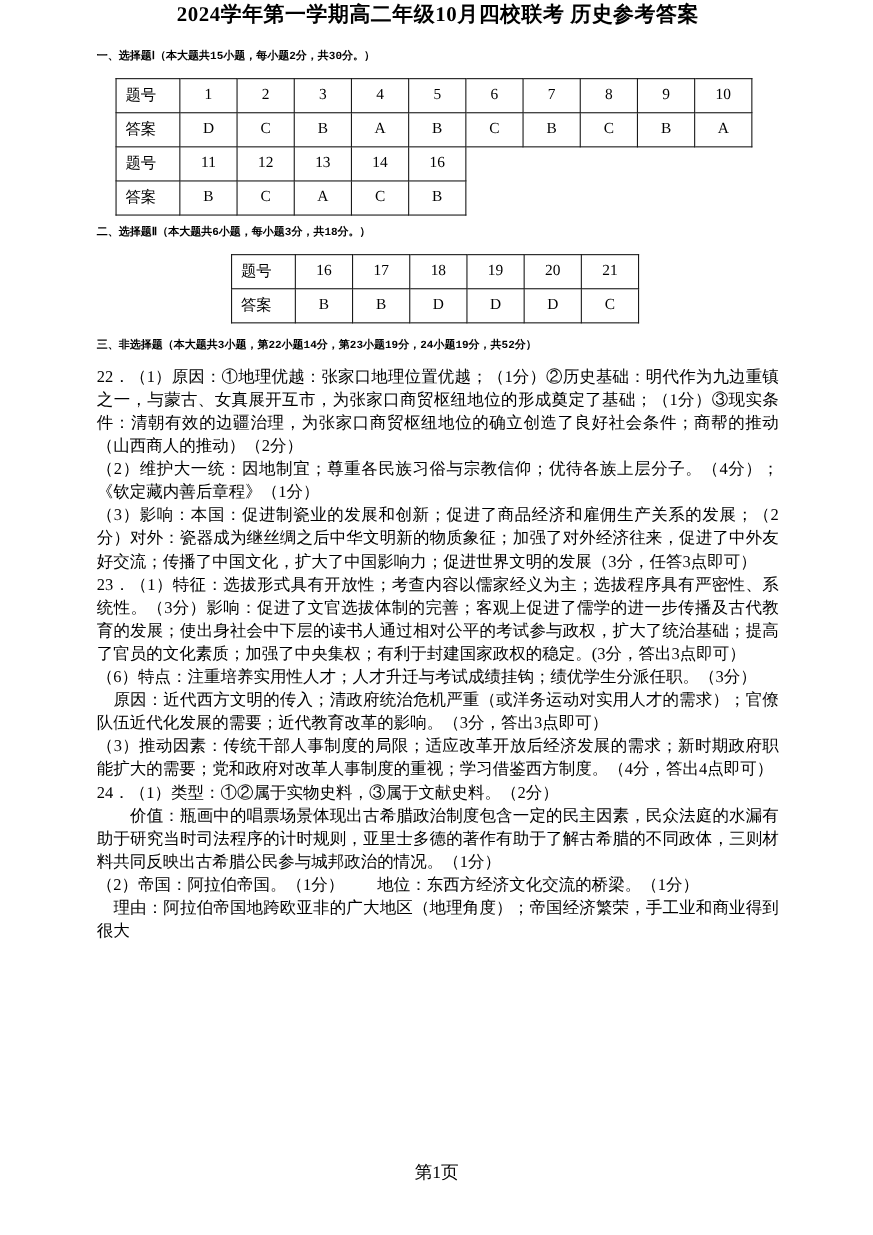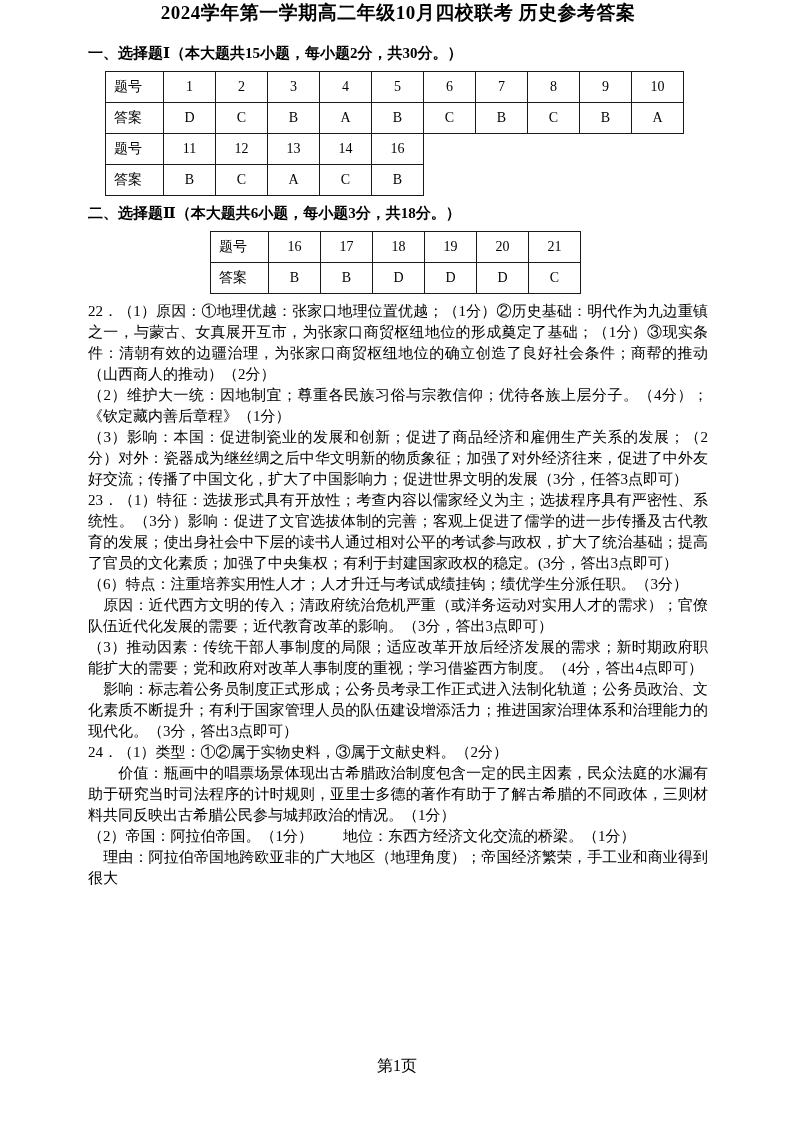--- a/index.html
+++ b/index.html
@@ -15,23 +15,24 @@
     left: 88px; top: 0;
     width: 620px;
   }
   .title {
     font-size: 19px;
     font-weight: bold;
     text-align: center;
     letter-spacing: 0.5px;
   }
   .sec {
-    font-size: 15px;
+    font-size: 10px;
     font-weight: bold;
     line-height: 22px;
+    font-family: Liberation Mono, monospace;
   }
   .sec1 { margin-top: 16px; }
   .sec2 { margin-top: 6px; }
   .sec3 { margin-top: 10px; }
   table.anstable {
     border-collapse: collapse;
     margin-top: 7px;
     table-layout: fixed;
   }
   .t1 { margin-left: 17px; }
@@ -141,38 +142,38 @@
           <td class="val">B</td>
           <td class="val">B</td>
           <td class="val">D</td>
           <td class="val">D</td>
           <td class="val">D</td>
           <td class="val">C</td>
         </tr>
       </tbody>
   </table>
 
+  <h2 class="sec sec3">三、非选择题（本大题共3小题，第22小题14分，第23小题19分，24小题19分，共52分）</h2>
 
   <div class="answers">
 
       <p class="para">22．（1）原因：①地理优越：张家口地理位置优越；（1分）②历史基础：明代作为九边重镇之一，与蒙古、女真展开互市，为张家口商贸枢纽地位的形成奠定了基础；（1分）③现实条件：清朝有效的边疆治理，为张家口商贸枢纽地位的确立创造了良好社会条件；商帮的推动（山西商人的推动）（2分）</p>
 
       <p class="para">（2）维护大一统：因地制宜；尊重各民族习俗与宗教信仰；优待各族上层分子。（4分）；《钦定藏内善后章程》（1分）</p>
 
       <p class="para">（3）影响：本国：促进制瓷业的发展和创新；促进了商品经济和雇佣生产关系的发展；（2分）对外：瓷器成为继丝绸之后中华文明新的物质象征；加强了对外经济往来，促进了中外友好交流；传播了中国文化，扩大了中国影响力；促进世界文明的发展（3分，任答3点即可）</p>
 
       <p class="para">23．（1）特征：选拔形式具有开放性；考查内容以儒家经义为主；选拔程序具有严密性、系统性。（3分）影响：促进了文官选拔体制的完善；客观上促进了儒学的进一步传播及古代教育的发展；使出身社会中下层的读书人通过相对公平的考试参与政权，扩大了统治基础；提高了官员的文化素质；加强了中央集权；有利于封建国家政权的稳定。(3分，答出3点即可）</p>
 
       <p class="para">（6）特点：注重培养实用性人才；人才升迁与考试成绩挂钩；绩优学生分派任职。（3分）</p>
 
       <p class="para">　原因：近代西方文明的传入；清政府统治危机严重（或洋务运动对实用人才的需求）；官僚队伍近代化发展的需要；近代教育改革的影响。（3分，答出3点即可）</p>
 
       <p class="para">（3）推动因素：传统干部人事制度的局限；适应改革开放后经济发展的需求；新时期政府职能扩大的需要；党和政府对改革人事制度的重视；学习借鉴西方制度。（4分，答出4点即可）</p>
 
-      <p class="para">　影响：标志着公务员制度正式形成；公务员考录工作正式进入法制化轨道；公务员政治、文化素质不断提升；有利于国家管理人员的队伍建设增添活力；推进国家治理体系和治理能力的现代化。（3分，答出3点即可）</p>
 
       <p class="para">24．（1）类型：①②属于实物史料，③属于文献史料。（2分）</p>
 
       <p class="para">　　价值：瓶画中的唱票场景体现出古希腊政治制度包含一定的民主因素，民众法庭的水漏有助于研究当时司法程序的计时规则，亚里士多德的著作有助于了解古希腊的不同政体，三则材料共同反映出古希腊公民参与城邦政治的情况。（1分）</p>
 
       <p class="para">（2）帝国：阿拉伯帝国。（1分）　　地位：东西方经济文化交流的桥梁。（1分）</p>
 
       <p class="para">　理由：阿拉伯帝国地跨欧亚非的广大地区（地理角度）；帝国经济繁荣，手工业和商业得到很大</p>
     </div>
 

